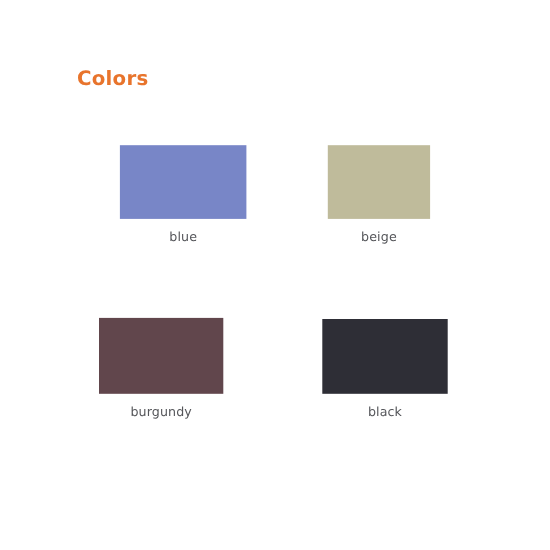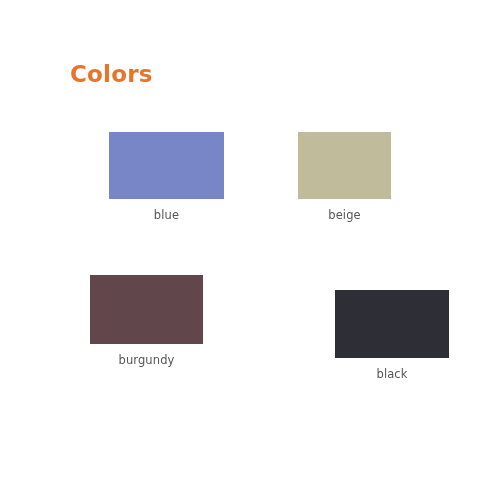--- a/index.html
+++ b/index.html
@@ -18,21 +18,21 @@
     position: relative;
     width: 500px;
     height: 500px;
     background: #ffffff;
   }
   #page-title {
     position: absolute;
     left: 70px;
     top: 61px;
     font-family: "DejaVu Sans", sans-serif;
-    font-size: 23px;
+    font-size: 18px;
     font-weight: bold;
     letter-spacing: 0.2px;
     color: #e8742c;
     white-space: nowrap;
   }
   .swatch-grid {
     position: absolute;
     left: 0;
     top: 0;
     width: 500px;
@@ -53,23 +53,23 @@
     color: #55565a;
     letter-spacing: 0.1px;
     white-space: nowrap;
   }
 
   
   #cell-0 { left: 93px;  top: 132px; width: 115px; padding-left: 16px; }
   #cell-0 .swatch-box { height: 67px; }
   #cell-1 { left: 298px; top: 132px; width: 93px; }
   #cell-1 .swatch-box { height: 67px; }
-  #cell-2 { left: 90px;  top: 275px; width: 113px; }
+  #cell-2 { left: 90px;  top: 289px; width: 113px; }
   #cell-2 .swatch-box { height: 69px; }
-  #cell-3 { left: 293px; top: 290px; width: 114px; margin-left: 42px; }
+  #cell-3 { left: 293px; top: 290px; width: 114px; }
   #cell-3 .swatch-box { height: 68px; }
 </style>
 </head>
 <body>
 
 <div id="page" style="background-color: rgb(255, 255, 255);">
 
   <div id="page-title" style="color: rgb(232, 116, 44);">Colors</div>
 
   <div class="swatch-grid">

